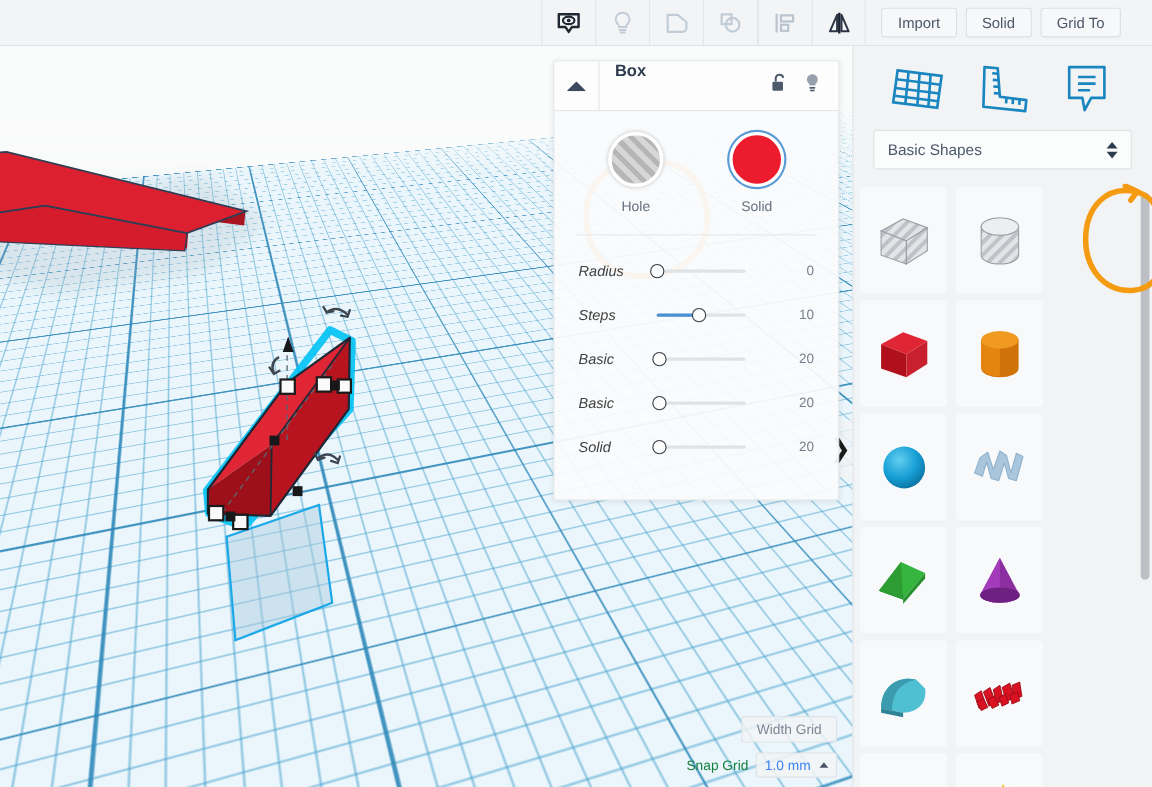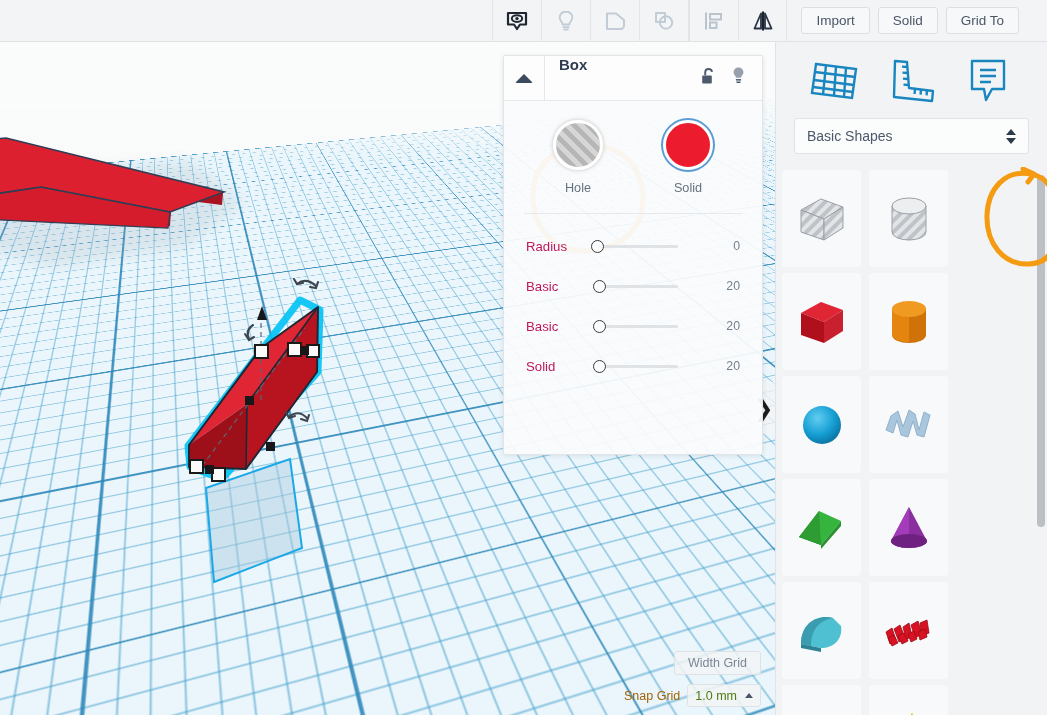--- a/index.html
+++ b/index.html
@@ -63,25 +63,25 @@
   .vp-svg { position: absolute; inset: 0; width: 775px; height: 673px; }
 
   
   .grid-ctl { position: absolute; right: 14px; bottom: 8px; width: 170px; }
   .edit-grid {
     display:block; margin-left:auto; height: 24px; padding: 0 13px;
     background: rgba(243,244,245,.82); border: 1px solid #dfe2e5; border-radius: 3px;
     color: #7c8796; font-size: 12.5px; line-height: 22px; cursor: pointer;
   }
   .snap-row { display:flex; align-items:center; justify-content:flex-end; gap:7px; margin-top: 9px; }
-  .snap-lbl { color:#a16207; font-size:12.5px; }
+  .snap-lbl { color:#15803d; font-size:12.5px; }
   .snap-sel {
     height: 23px; min-width: 72px; padding: 0 7px; display:flex; align-items:center; gap:8px;
     background: rgba(243,244,245,.85); border:1px solid #dfe2e5; border-radius:3px;
-    color:#4d7c0f; font-size:12.5px; cursor:pointer;
+    color:#3b82f6; font-size:12.5px; cursor:pointer;
   }
   .caret-up { width:0;height:0;border-left:4px solid transparent;border-right:4px solid transparent;border-bottom:5px solid #4a5668; }
 
   
   .collapse-handle {
     position:absolute; right: 0; top: 340px; width: 22px; height: 52px;
     background: rgba(243,244,245,.75);
     display:flex; align-items:center; justify-content:center; cursor:pointer;
     font-size: 23px; color:#1b1b1b; font-family:"DejaVu Sans", sans-serif;
   }
@@ -115,21 +115,21 @@
     width:50px;height:50px;margin:0 auto;border-radius:50%;
     background: repeating-linear-gradient(45deg,#b6b6b6 0 5px,#d6d6d6 5px 10px);
     border: 3px solid #ffffff; box-shadow: 0 0 0 1.5px #e6e6e6, 0 0 5px rgba(0,0,0,.18);
   }
   .sw-lbl { margin-top: 11px; color:#66717f; font-size:12.7px; }
 
   .insp-divider { height:1px; background:#e6e9ec; margin: 18px 20px 0 20px; }
 
   .prop-list { padding: 12px 0 0 0; }
   .prop-row { display:flex; align-items:center; height: 40px; padding: 0 22px 0 22px; }
-  .prop-name { width: 65px; color:#be185d; font-size:13.2px; }
+  .prop-name { width: 65px; color:#404040; font-size:13.2px;font-style:italic; }
   .prop-slider { position:relative; flex:1; height: 20px; display:flex; align-items:center; }
   .track { position:absolute; left: 6px; right: 28px; height:3px; background:#e0e3e6; border-radius:2px; }
   .track-fill { position:absolute; left:6px; height:3px; background:#4b8fd4; border-radius:2px; }
   .knob {
     position:absolute; width:13px; height:13px; border-radius:50%;
     background:#fdfdfd; border:1.6px solid #333a42; cursor:pointer;
   }
   .prop-val { width: 34px; text-align:right; color:#76818f; font-size:12.3px; }
 
   
@@ -369,20 +369,29 @@
     <div class="prop-list">
       <div class="prop-row">
         <span class="prop-name">Radius</span>
         <span class="prop-slider">
           <span class="track"></span>
           <span class="knob" style="left:0px;"></span>
         </span>
         <span class="prop-val">0</span>
       </div>
 
+      <div class="prop-row">
+        <span class="prop-name">Steps</span>
+        <span class="prop-slider">
+          <span class="track"></span>
+          <span class="track-fill" style="width:40px;"></span>
+          <span class="knob" style="left:38px;"></span>
+        </span>
+        <span class="prop-val">10</span>
+      </div>
 
       <div class="prop-row">
         <span class="prop-name">Basic</span>
         <span class="prop-slider">
           <span class="track"></span>
           <span class="knob" style="left:2px;"></span>
         </span>
         <span class="prop-val">20</span>
       </div>
 

